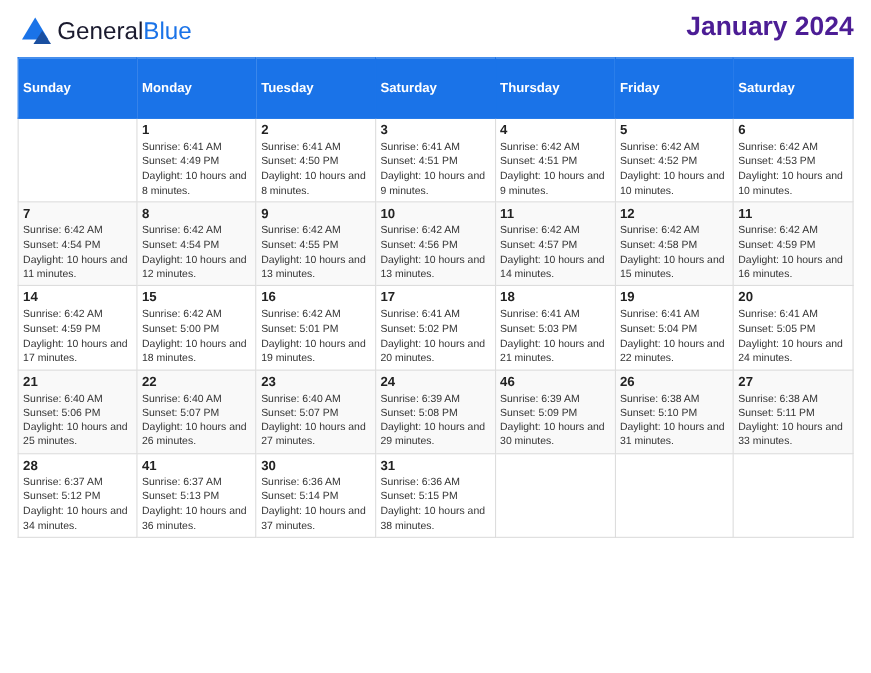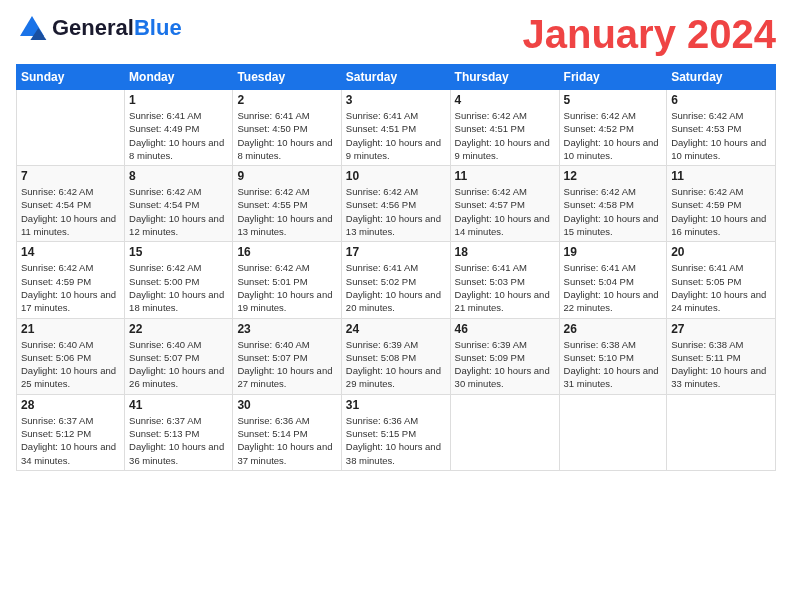--- a/index.html
+++ b/index.html
@@ -19,56 +19,56 @@
       justify-content: space-between;
       align-items: flex-start;
       margin-bottom: 8px;
     }
     .logo {
       display: flex;
       align-items: center;
     }
     .logo-text {
       font-size: 22px;
-      font-weight: bold;
+      font-weight: normal;
       color: #1a1a2e;
       line-height: 1;
     }
     .logo-text span {
       color: #1a73e8;
     }
     .logo-icon {
       width: 32px;
       height: 32px;
       margin-right: 4px;
     }
     .title-block {
       text-align: right;
     }
     .month-title {
-      font-size: 40px;
+      font-size: 24px;
       font-weight: bold;
-      color: #ef4444;
+      color: #4c1d95;
       line-height: 1.1;
     }
     .subtitle {
       font-size: 13px;
       color: #333;
     }
     .calendar {
       width: 100%;
       border-collapse: collapse;
       border: 1px solid #ccc;
     }
     .calendar th {
       background-color: #1a73e8;
       color: #fff;
       font-size: 12px;
       font-weight: bold;
-      padding: 5px 4px;
+      padding: 20px 4px;
       text-align: left;
       border: 1px solid #1a73e8;
     }
     .calendar td {
       vertical-align: top;
       border: 1px solid #ddd;
       padding: 3px 4px;
       width: 113px;
       min-height: 70px;
       font-size: 10px;

